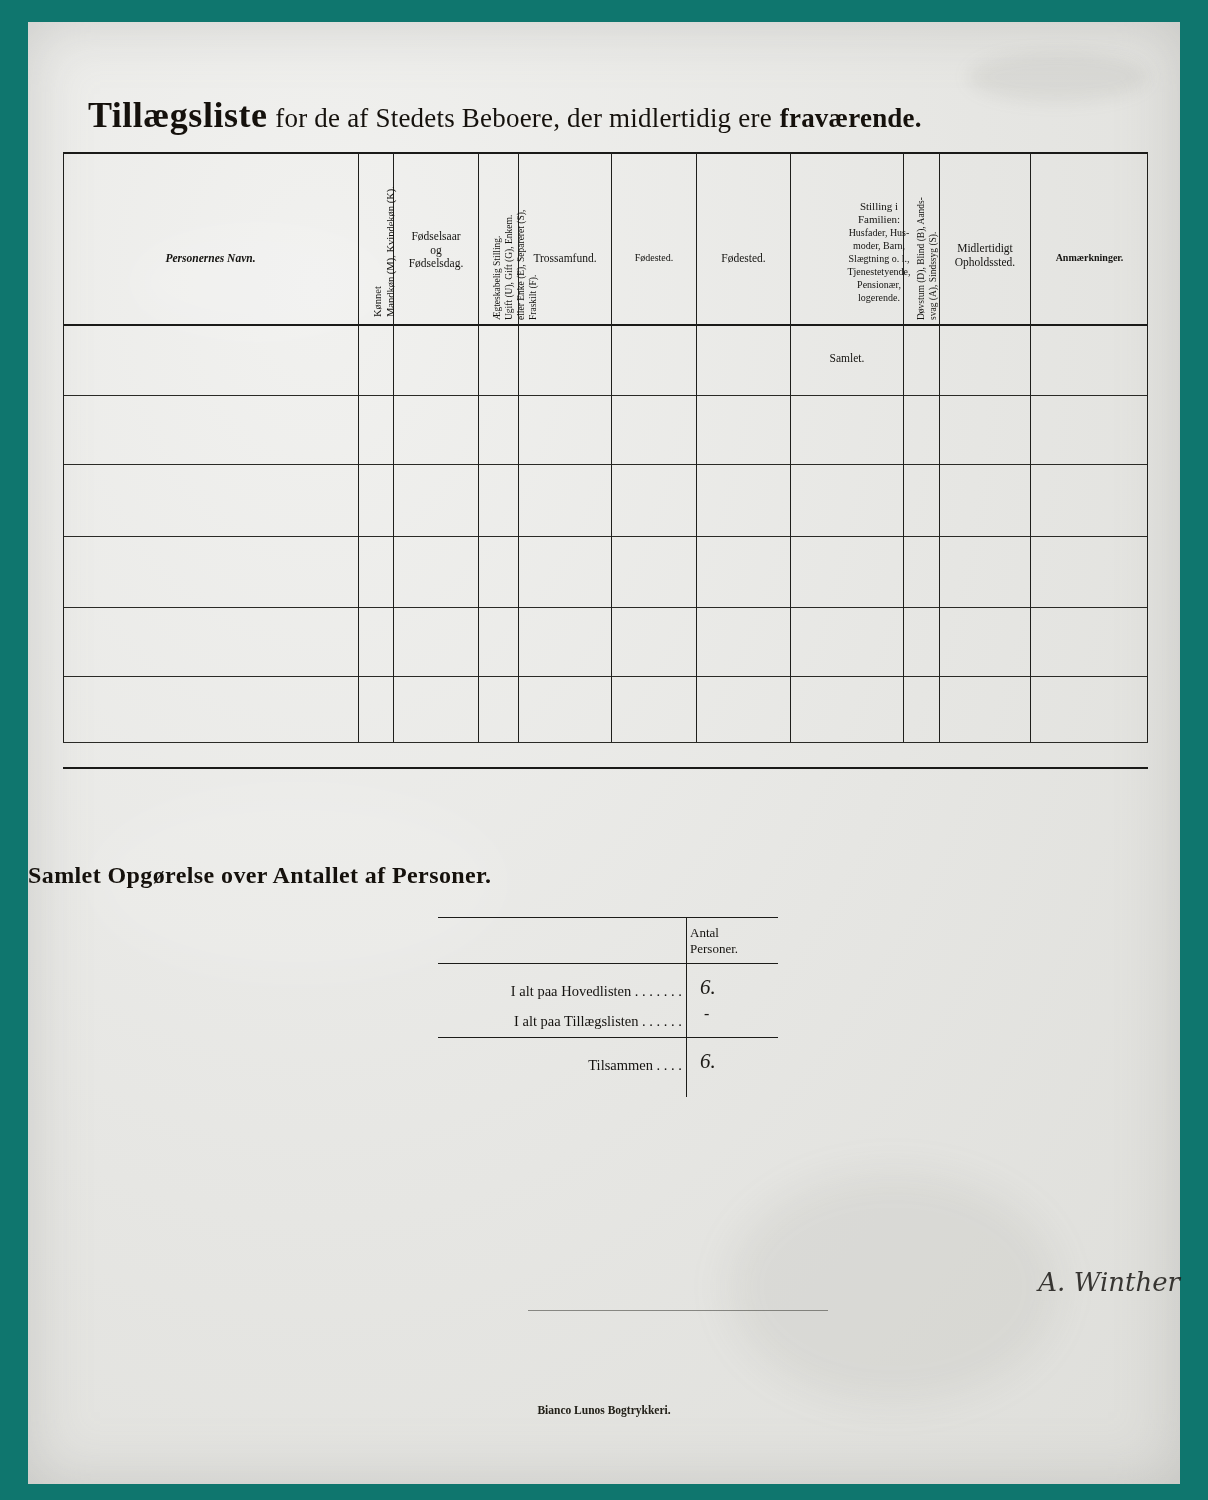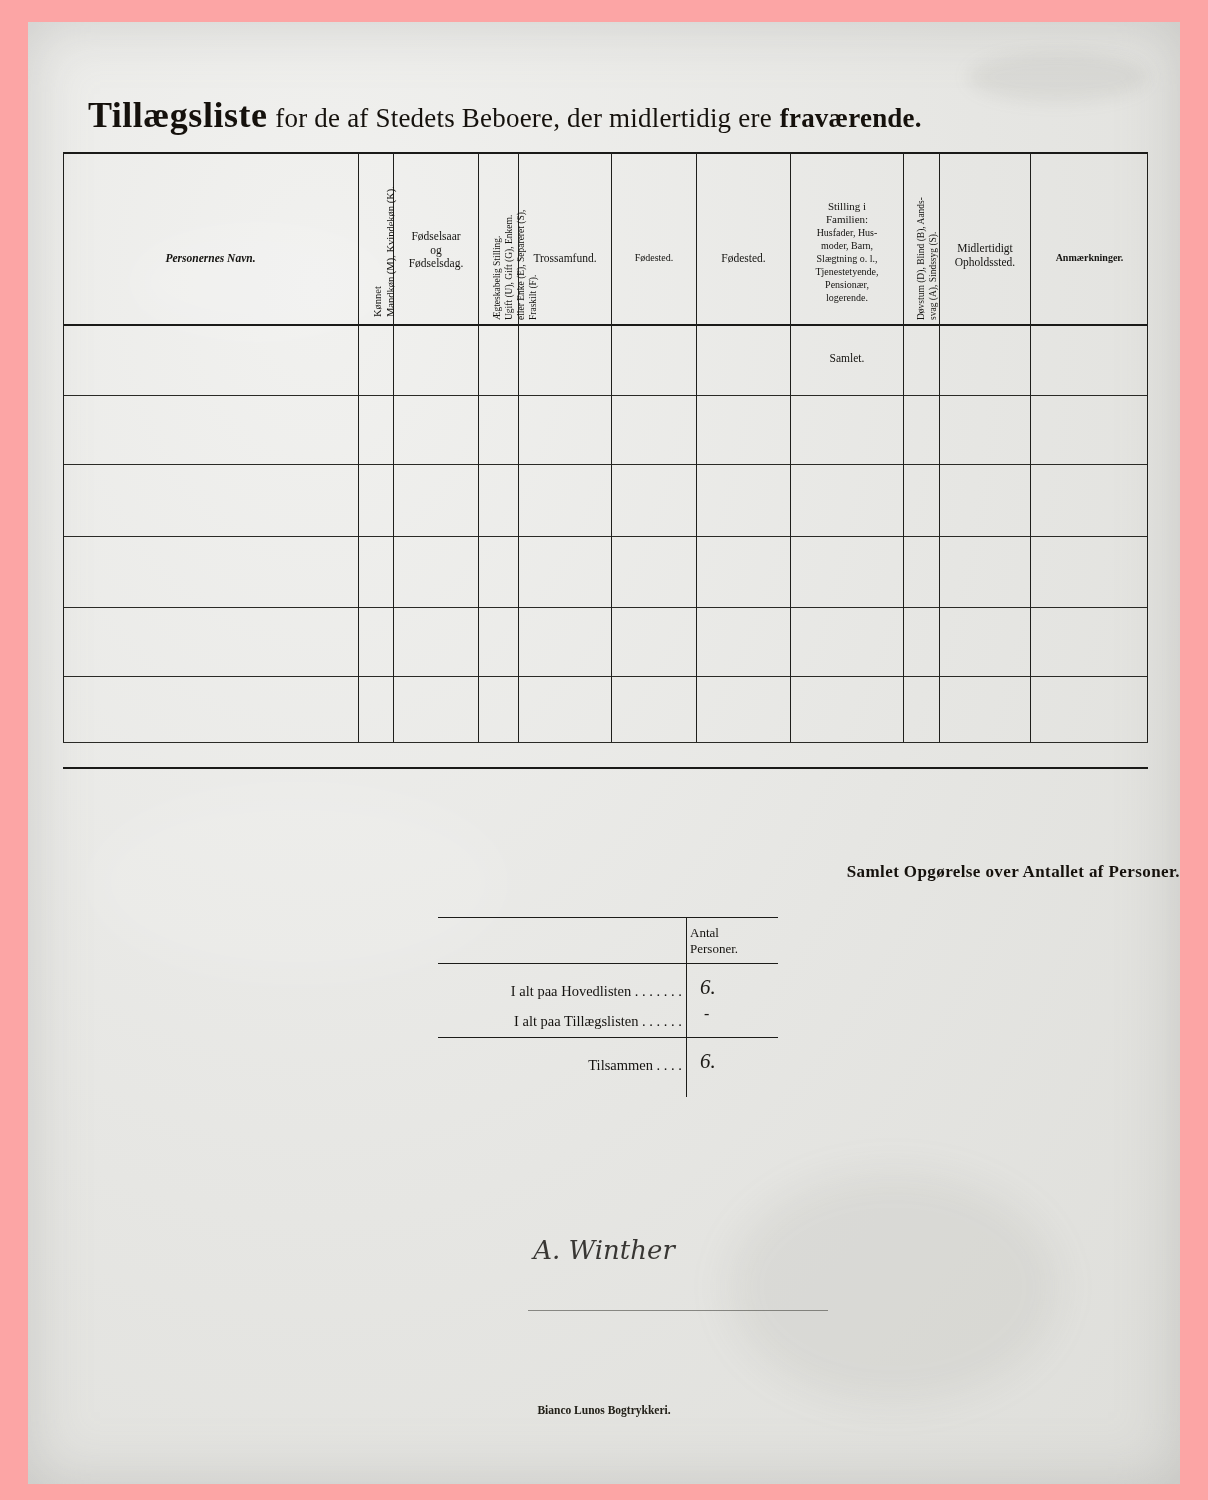--- a/index.html
+++ b/index.html
@@ -11,21 +11,21 @@
     width: 1208px;
     height: 1500px;
     overflow: hidden;
     font-family: "Liberation Serif", serif;
   }
   #page {
     position: absolute;
     left: 0; top: 0;
     width: 1208px;
     height: 1500px;
-    background: #fca5a5;
+    background: #0f766e;
   }
   
   #paper {
     position: absolute;
     left: 28px;
     top: 22px;
     width: 1152px;
     height: 1462px;
     background: #e9e9e7;
     background-image:
@@ -100,22 +100,22 @@
     white-space: nowrap;
     font-size: 10.5px;
     color: #141310;
     line-height: 1.25;
   }
 
   
   .sum-title {
     position: absolute;
     left: 0; right: 0;
-    text-align: right;
-    font-size: 17px;
+    text-align: left;
+    font-size: 24px;
     font-weight: bold;
     color: #15110c;
     letter-spacing: 0.4px;
   }
   .sumbox {
     position: absolute;
   }
   .sumbox .line {
     position: absolute;
     background: #1c1c19;
@@ -229,21 +229,21 @@
       <div class="vhdr" style="left:429px;top:168px;font-size:9.5px;">
         <span style="display:inline-block;">Ægteskabelig Stilling.<br>Ugift (U), Gift (G), Enkem.<br>eller Enke (E), Separeret (S),<br>Fraskilt (F).</span>
       </div>
 
       <div class="hdr small" style="left:456px;top:100px;width:92px;">Trossamfund.</div>
 
       <div class="hdr small" style="left:634px;top:100px;width:93px;">Fødested.</div>
 
       <div class="hdr tiny" style="left:550px;top:100px;width:82px;">Fødested.</div>
 
-      <div class="hdr tiny" style="left:728px;top:48px;width:112px;font-size:11px;">
+      <div class="hdr tiny" style="left:760px;top:48px;width:112px;font-size:11px;">
         Stilling i<br>Familien:<br>
         <span style="font-size:10px;">Husfader, Hus-<br>moder, Barn,<br>Slægtning o. l.,<br>Tjenestetyende,<br>Pensionær,<br>logerende.</span>
       </div>
 
       <div class="hdr small" style="left:842px;top:100px;width:0px;"></div>
 
       <div class="vhdr" style="left:853px;top:168px;font-size:9.5px;">
         <span style="display:inline-block;">Døvstum (D), Blind (B), Aands-<br>svag (A), Sindssyg (S).</span>
       </div>
 
@@ -284,19 +284,19 @@
       <div class="sum-val" style="left:262px;top:58px;">6.</div>
 
       <div class="sum-label" style="left:0px;top:96px;width:244px;">I alt paa Tillægslisten . . . . . .</div>
       <div class="sum-val" style="left:266px;top:88px;font-size:16px;">-</div>
 
       <div class="sum-label" style="left:0px;top:140px;width:244px;">Tilsammen . . . .</div>
       <div class="sum-val" style="left:262px;top:132px;">6.</div>
     </div>
 
 
-    <div class="signature" style="top:1213px;">A. Winther</div>
+    <div class="signature" style="top:1245px;text-align:right;">A. Winther</div>
     <div class="sig-underline" style="left:500px;top:1288px;width:300px;"></div>
 
     <div class="printer" style="top:1382px;">Bianco Lunos Bogtrykkeri.</div>
 
   </div>
 </div>
 
 </body></html>

